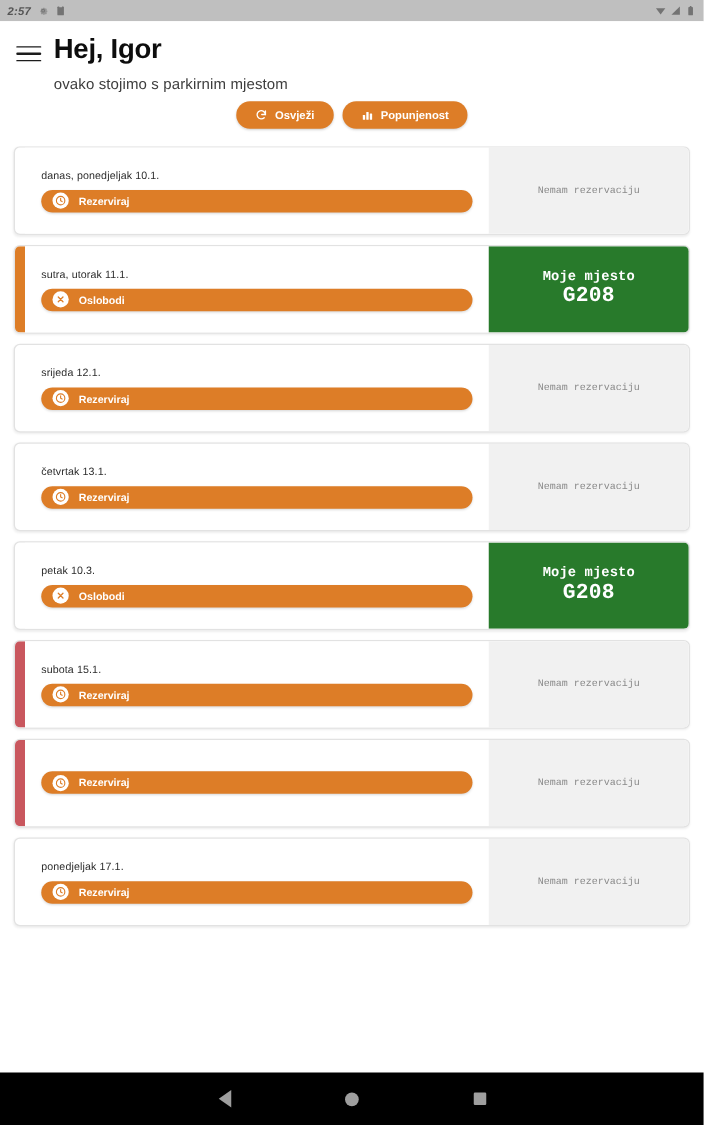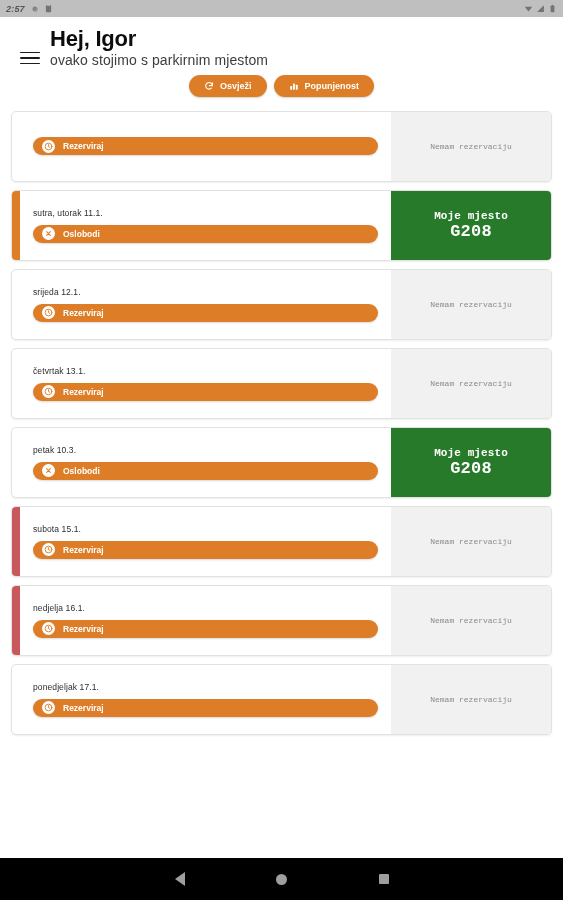--- a/index.html
+++ b/index.html
@@ -27,37 +27,37 @@
   .sb-ico{ display:inline-block; width:9px; height:9px; opacity:.75; }
   .sb-ico svg{ display:block; width:9px; height:9px; }
 
   
   .appbar{
     padding:10px 0 4px 0;
     background:#ffffff;
     position:relative;
   }
   .appbar-row{
-    display:flex; align-items:flex-end;
-    padding-left:20px;
+    display:flex; align-items:flex-start;
+    padding-left:13px;
   }
   .hamburger{
     width:20px; height:20px;
     margin-top:6px; margin-right:10px;
     display:flex; flex-direction:column; justify-content:center; gap:4px;
     cursor:pointer;
   }
   .hamburger span{ display:block; height:1.6px; background:#1c1c1c; border-radius:1px; }
   .titles{ display:flex; flex-direction:column; }
   .greeting{
     font-size:22px; font-weight:bold; color:#0d0d0d;
     line-height:1.05; letter-spacing:-.2px;
   }
   .subtitle{
-    font-size:14px; color:#3d3d3d; margin-top:2px; letter-spacing:.1px;
+    font-size:12px; color:#3d3d3d; margin-top:10px; letter-spacing:.1px;
   }
 
   
   .actions{
     display:flex; justify-content:center; gap:7px;
     margin-top:7px; margin-bottom:10px;
   }
   .pill{
     display:flex; align-items:center; gap:6px;
     background:#DD7D27;
@@ -228,20 +228,21 @@
       </span>
       <span>Popunjenost</span>
     </button>
   </div>
 </div>
 
 <div class="list" id="day-list">
     <div class="card">
       <div class="stripe"></div>
       <div class="card-main">
+        <div class="daylabel">danas, ponedjeljak 10.1.</div>
         <button class="action-btn">
           <span class="cicon">
             <svg width="9" height="9" viewBox="0 0 24 24" fill="none" stroke="#DD7D27" stroke-width="2.4" stroke-linecap="round">
               <circle cx="12" cy="12" r="9"></circle>
               <path d="M12 7v5l3.2 2"></path>
             </svg>
           </span>
           <span>Rezerviraj</span>
         </button>
       </div>
@@ -335,21 +336,20 @@
           <span>Rezerviraj</span>
         </button>
       </div>
       <div class="side empty">
         <div>Nemam rezervaciju</div>
       </div>
     </div>
     <div class="card">
       <div class="stripe red"></div>
       <div class="card-main">
-        <div class="daylabel">nedjelja 16.1.</div>
         <button class="action-btn">
           <span class="cicon">
             <svg width="9" height="9" viewBox="0 0 24 24" fill="none" stroke="#DD7D27" stroke-width="2.4" stroke-linecap="round">
               <circle cx="12" cy="12" r="9"></circle>
               <path d="M12 7v5l3.2 2"></path>
             </svg>
           </span>
           <span>Rezerviraj</span>
         </button>
       </div>

